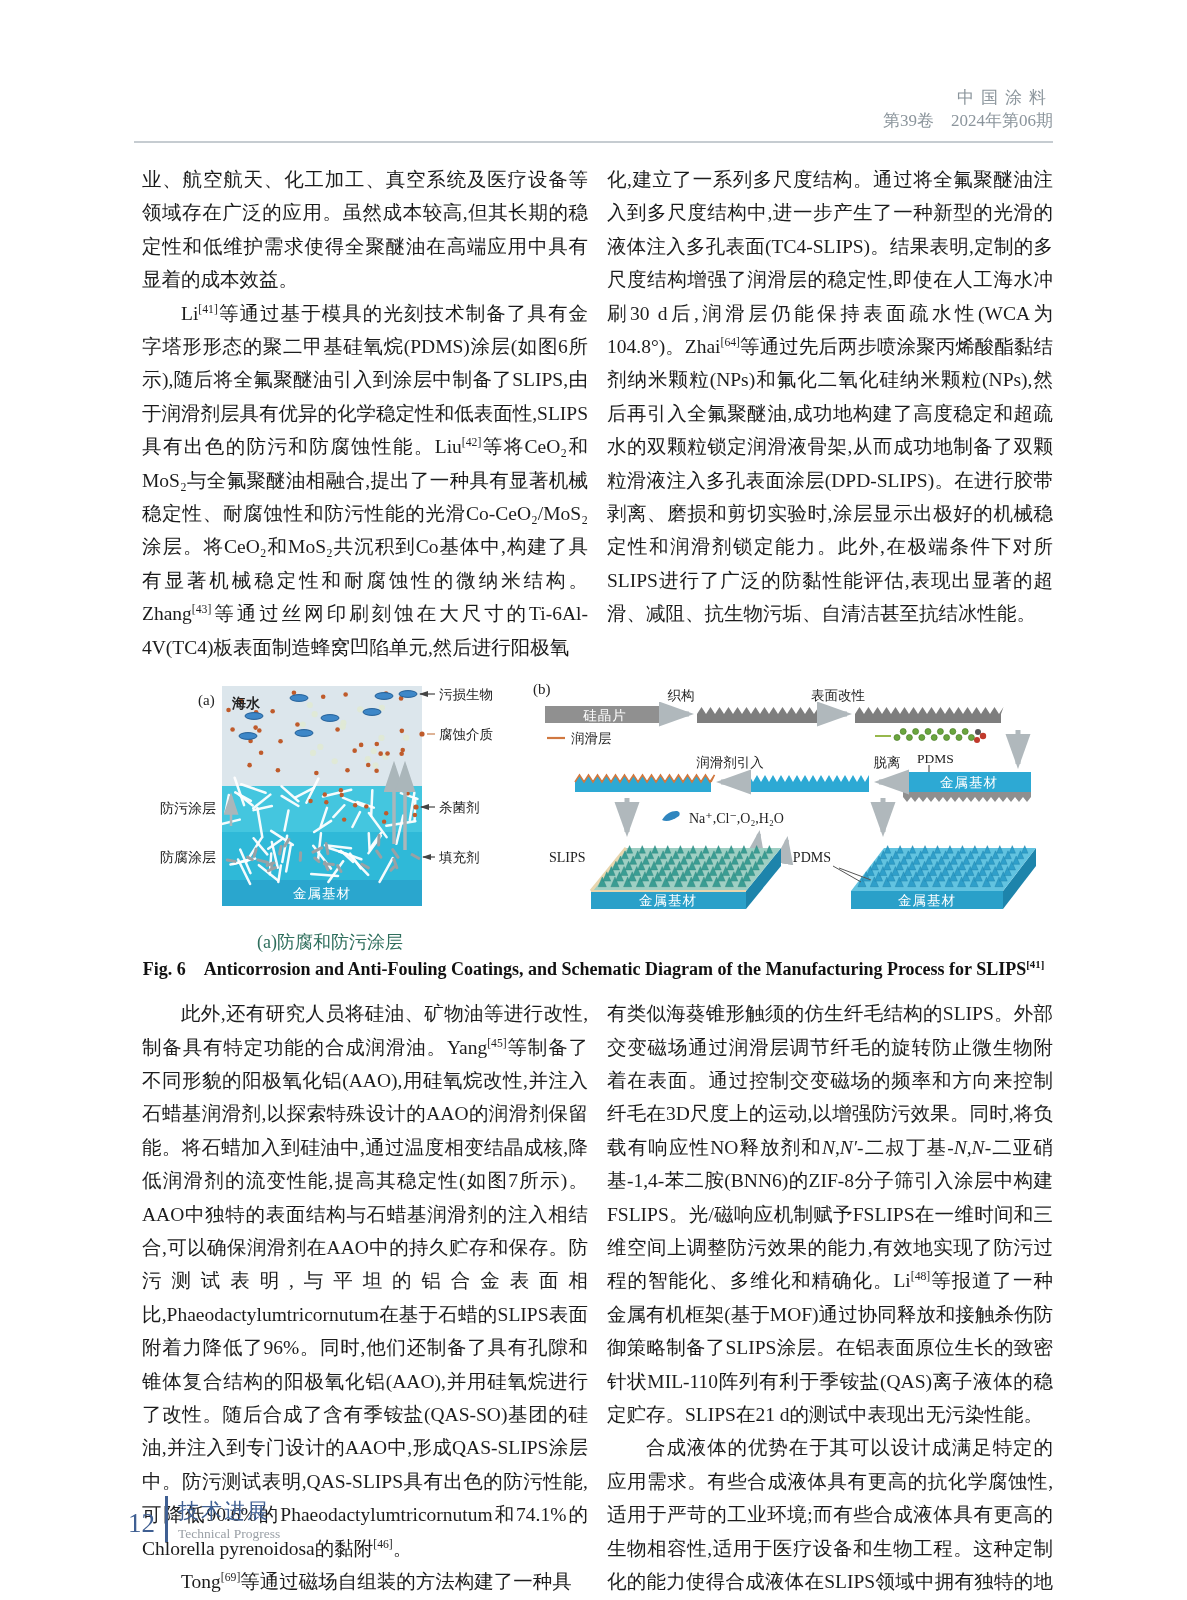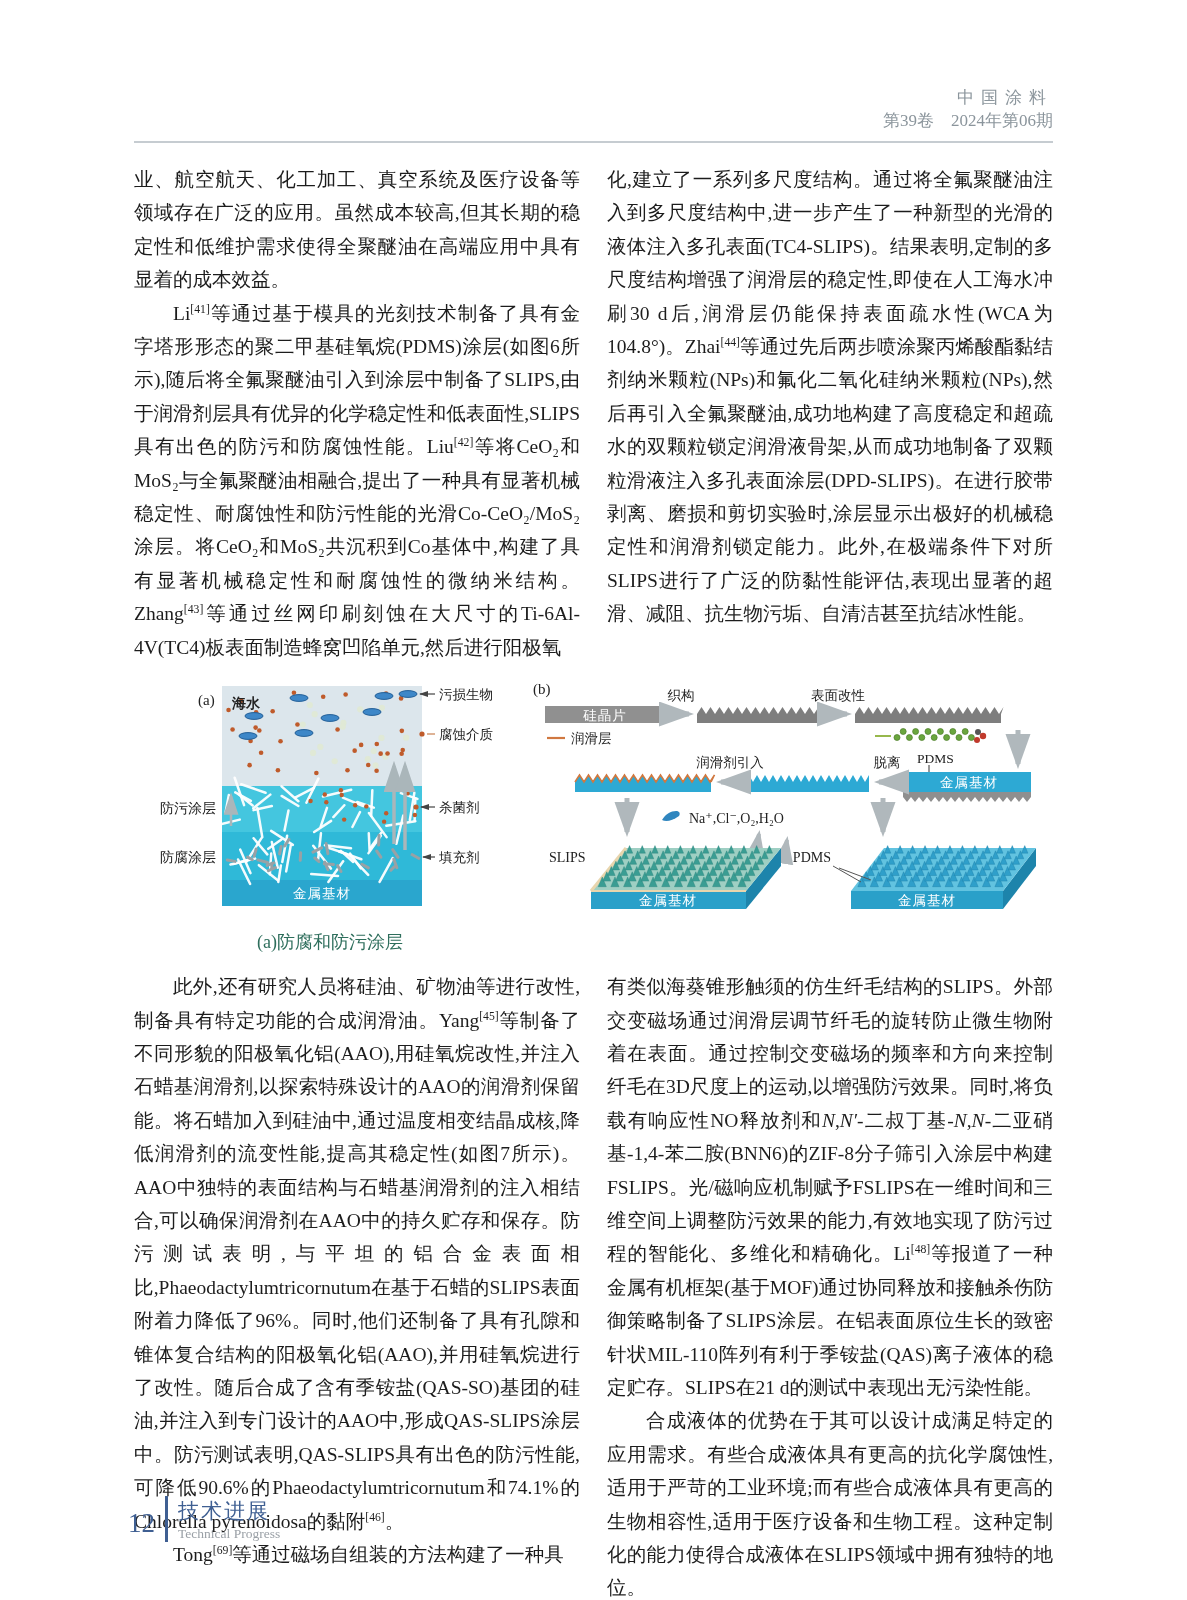--- a/index.html
+++ b/index.html
@@ -5,21 +5,21 @@
   html,body{margin:0;padding:0;}
   body{width:1187px;height:1600px;background:#ffffff;position:relative;overflow:hidden;
        font-family:"Liberation Serif","DejaVu Serif",serif;color:#1c1c1c;}
   .page{padding:0 134px;}
   
   .header{display:flex;justify-content:space-between;align-items:flex-end;
           padding-top:86px;padding-bottom:9px;border-bottom:2px solid #c6ccd1;
           font-size:17px;color:#8b959c;flex-direction:column;}
   .header .jname{letter-spacing:7px;}
   
-  .cols{display:flex;justify-content:space-between;margin-top:20px;}
+  .cols{display:flex;justify-content:space-between;margin-top:20px;margin-left:8px;}
   .col{width:446px;text-align:justify;font-size:19.5px;line-height:33.4px;}
   .col p{margin:0;}
   .col p.indent{text-indent:2em;}
   sup{font-size:0.60em;line-height:0;vertical-align:super;}
   
   .figure{margin-top:12px;}
   .fig-row{display:flex;justify-content:space-between;align-items:flex-start;}
   .fig-a{width:392px;}
   .fig-b{width:522px;}
   .sub-cap{text-align:center;color:#2e6e5c;font-size:18px;margin-top:0;
@@ -50,21 +50,21 @@
     <span class="jname">中国涂料</span>
     <span>第39卷　2024年第06期</span>
   </div>
 
   <div class="cols">
     <div class="col">
       <p>业、航空航天、化工加工、真空系统及医疗设备等领域存在广泛的应用。虽然成本较高,但其长期的稳定性和低维护需求使得全聚醚油在高端应用中具有显着的成本效益。</p>
       <p class="indent">Li<sup>[41]</sup>等通过基于模具的光刻技术制备了具有金字塔形形态的聚二甲基硅氧烷(PDMS)涂层(如图6所示),随后将全氟聚醚油引入到涂层中制备了SLIPS,由于润滑剂层具有优异的化学稳定性和低表面性,SLIPS具有出色的防污和防腐蚀性能。Liu<sup>[42]</sup>等将CeO₂和MoS₂与全氟聚醚油相融合,提出了一种具有显著机械稳定性、耐腐蚀性和防污性能的光滑Co-CeO₂/MoS₂涂层。将CeO₂和MoS₂共沉积到Co基体中,构建了具有显著机械稳定性和耐腐蚀性的微纳米结构。Zhang<sup>[43]</sup>等通过丝网印刷刻蚀在大尺寸的Ti-6Al-4V(TC4)板表面制造蜂窝凹陷单元,然后进行阳极氧</p>
     </div>
     <div class="col">
-      <p>化,建立了一系列多尺度结构。通过将全氟聚醚油注入到多尺度结构中,进一步产生了一种新型的光滑的液体注入多孔表面(TC4-SLIPS)。结果表明,定制的多尺度结构增强了润滑层的稳定性,即使在人工海水冲刷30 d后,润滑层仍能保持表面疏水性(WCA为104.8°)。Zhai<sup>[44]</sup>等通过先后两步喷涂聚丙烯酸酯黏结剂纳米颗粒(NPs)和氟化二氧化硅纳米颗粒(NPs),然后再引入全氟聚醚油,成功地构建了高度稳定和超疏水的双颗粒锁定润滑液骨架,从而成功地制备了双颗粒滑液注入多孔表面涂层(DPD-SLIPS)。在进行胶带剥离、磨损和剪切实验时,涂层显示出极好的机械稳定性和润滑剂锁定能力。此外,在极端条件下对所SLIPS进行了广泛的防黏性能评估,表现出显著的超滑、减阻、抗生物污垢、自清洁甚至抗结冰性能。</p>
+      <p>化,建立了一系列多尺度结构。通过将全氟聚醚油注入到多尺度结构中,进一步产生了一种新型的光滑的液体注入多孔表面(TC4-SLIPS)。结果表明,定制的多尺度结构增强了润滑层的稳定性,即使在人工海水冲刷30 d后,润滑层仍能保持表面疏水性(WCA为104.8°)。Zhai<sup>[64]</sup>等通过先后两步喷涂聚丙烯酸酯黏结剂纳米颗粒(NPs)和氟化二氧化硅纳米颗粒(NPs),然后再引入全氟聚醚油,成功地构建了高度稳定和超疏水的双颗粒锁定润滑液骨架,从而成功地制备了双颗粒滑液注入多孔表面涂层(DPD-SLIPS)。在进行胶带剥离、磨损和剪切实验时,涂层显示出极好的机械稳定性和润滑剂锁定能力。此外,在极端条件下对所SLIPS进行了广泛的防黏性能评估,表现出显著的超滑、减阻、抗生物污垢、自清洁甚至抗结冰性能。</p>
     </div>
   </div>
 
   <div class="figure">
     <div class="fig-row">
       <div class="fig-a">
         <svg viewBox="0 0 385 250" width="385" height="250">
           <defs>
             <marker id="ah" markerWidth="9" markerHeight="8" refX="7.5" refY="3" orient="auto">
               <path d="M0 0 L9 3 L0 6 Z" fill="#aab6ba"></path>
@@ -515,20 +515,21 @@
                 <path d="M 490.57888 177.16 L 496.90912000000003 177.16 L 493.744 169.624 Z" fill="#2f9fca" stroke="#1c7da6" stroke-width="0.4"></path>
               </g>
             <line x1="302" y1="190" x2="330" y2="206" stroke="#555" stroke-width="1"></line>
             <line x1="308" y1="192" x2="340" y2="204" stroke="#555" stroke-width="1"></line>
             <text x="300" y="186" text-anchor="end" class="svt">PDMS</text>
             <text x="396" y="229" text-anchor="middle" class="svt-w">金属基材</text>
           </g>
         </svg>
       </div>
     </div>
+    <div class="fig-cap-en">Fig. 6　Anticorrosion and Anti-Fouling Coatings, and Schematic Diagram of the Manufacturing Process for SLIPS<sup>[41]</sup></div>
   </div>
 
   <div class="cols bottom">
     <div class="col">
       <p class="indent">此外,还有研究人员将硅油、矿物油等进行改性,制备具有特定功能的合成润滑油。Yang<sup>[45]</sup>等制备了不同形貌的阳极氧化铝(AAO),用硅氧烷改性,并注入石蜡基润滑剂,以探索特殊设计的AAO的润滑剂保留能。将石蜡加入到硅油中,通过温度相变结晶成核,降低润滑剂的流变性能,提高其稳定性(如图7所示)。AAO中独特的表面结构与石蜡基润滑剂的注入相结合,可以确保润滑剂在AAO中的持久贮存和保存。防污测试表明,与平坦的铝合金表面相比,Phaeodactylumtricornutum在基于石蜡的SLIPS表面附着力降低了96%。同时,他们还制备了具有孔隙和锥体复合结构的阳极氧化铝(AAO),并用硅氧烷进行了改性。随后合成了含有季铵盐(QAS-SO)基团的硅油,并注入到专门设计的AAO中,形成QAS-SLIPS涂层中。防污测试表明,QAS-SLIPS具有出色的防污性能,可降低90.6%的Phaeodactylumtricornutum和74.1%的Chlorella pyrenoidosa的黏附<sup>[46]</sup>。</p>
       <p class="indent">Tong<sup>[69]</sup>等通过磁场自组装的方法构建了一种具</p>
     </div>
     <div class="col">
       <p>有类似海葵锥形触须的仿生纤毛结构的SLIPS。外部交变磁场通过润滑层调节纤毛的旋转防止微生物附着在表面。通过控制交变磁场的频率和方向来控制纤毛在3D尺度上的运动,以增强防污效果。同时,将负载有响应性NO释放剂和<i>N</i>,<i>N′</i>-二叔丁基-<i>N</i>,<i>N</i>-二亚硝基-1,4-苯二胺(BNN6)的ZIF-8分子筛引入涂层中构建FSLIPS。光/磁响应机制赋予FSLIPS在一维时间和三维空间上调整防污效果的能力,有效地实现了防污过程的智能化、多维化和精确化。Li<sup>[48]</sup>等报道了一种金属有机框架(基于MOF)通过协同释放和接触杀伤防御策略制备了SLIPS涂层。在铝表面原位生长的致密针状MIL-110阵列有利于季铵盐(QAS)离子液体的稳定贮存。SLIPS在21 d的测试中表现出无污染性能。</p>
       <p class="indent">合成液体的优势在于其可以设计成满足特定的应用需求。有些合成液体具有更高的抗化学腐蚀性,适用于严苛的工业环境;而有些合成液体具有更高的生物相容性,适用于医疗设备和生物工程。这种定制化的能力使得合成液体在SLIPS领域中拥有独特的地位。</p>

